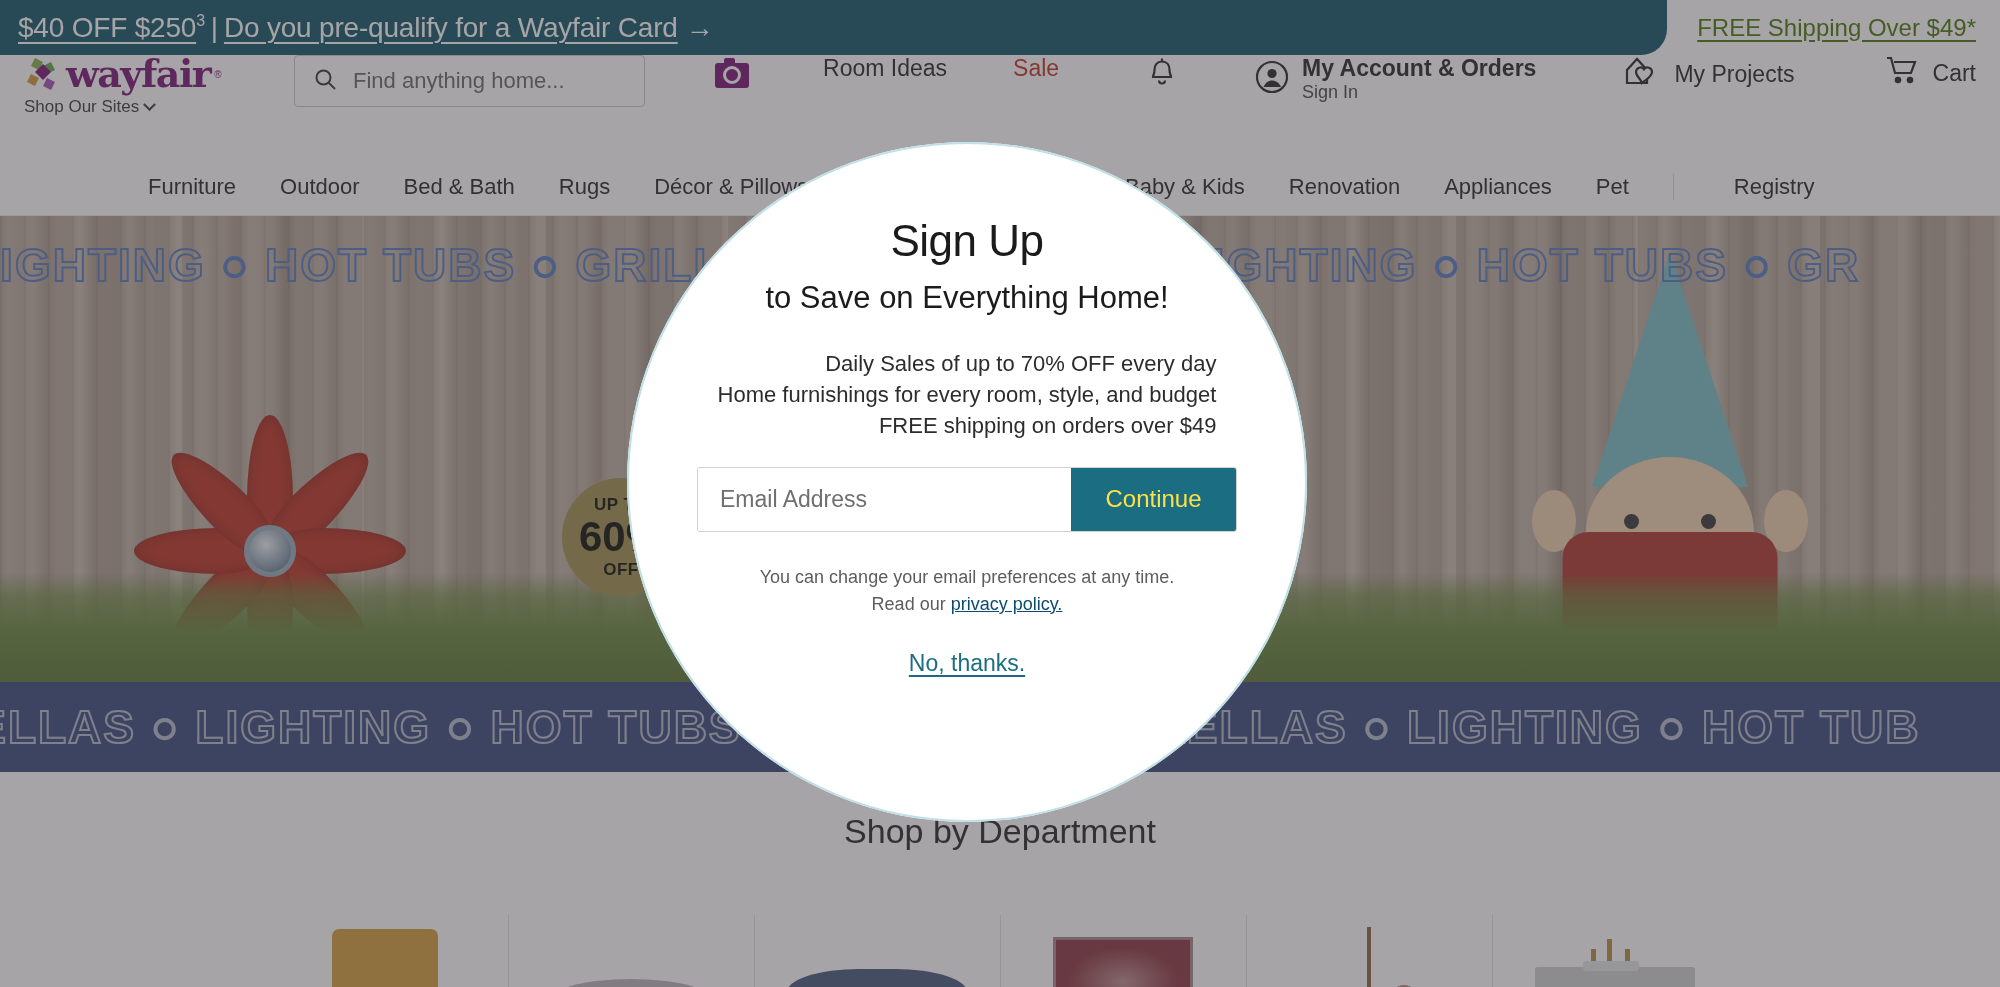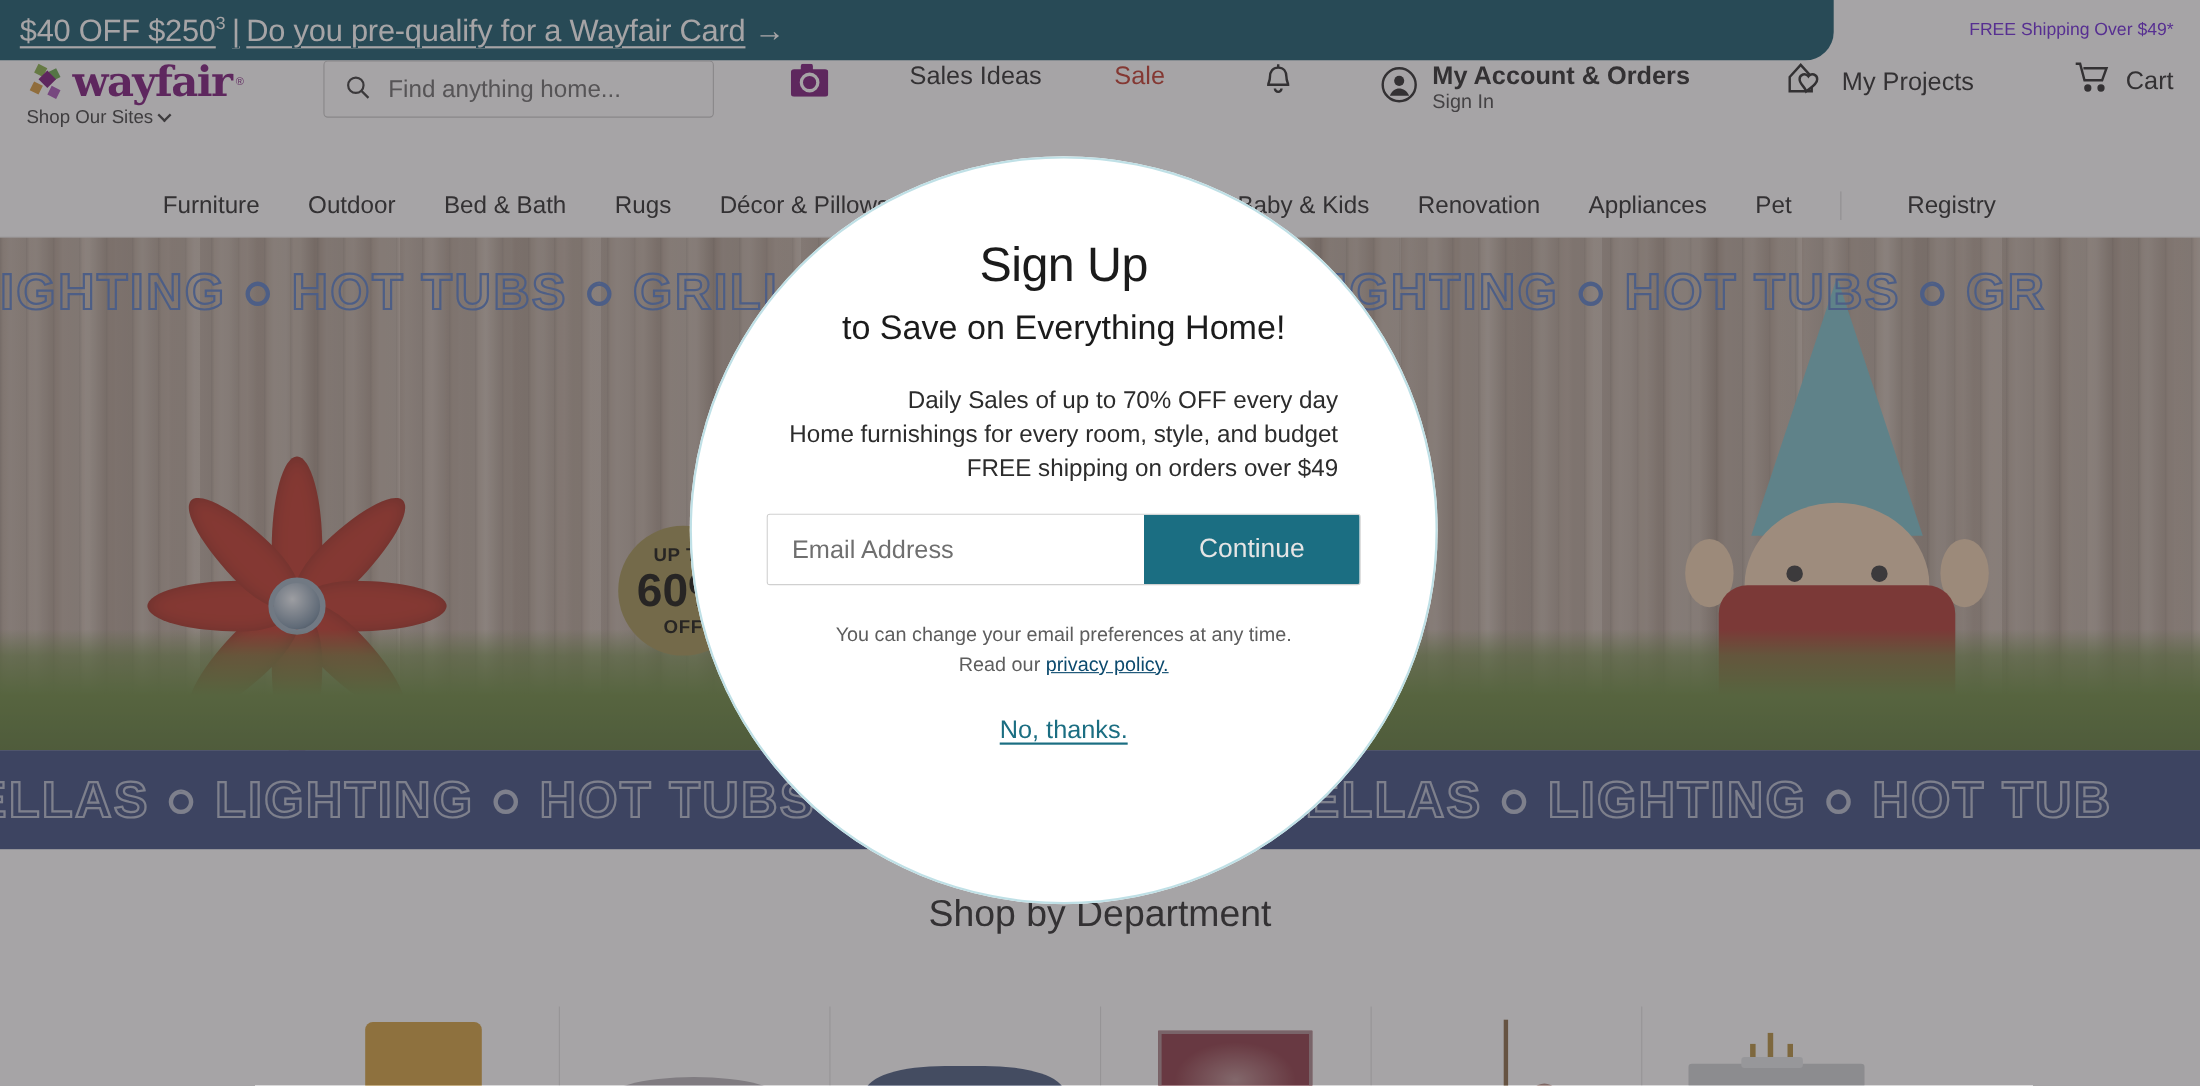--- a/index.html
+++ b/index.html
@@ -26,22 +26,22 @@
     margin-left:18px; color:#ffffff; font-size:28px; letter-spacing:-0.2px;
     white-space:nowrap; text-decoration:underline; text-underline-offset:5px;
     text-decoration-thickness:1.5px;
   }
   .promo-text sup { font-size:16px; vertical-align:super; text-decoration:none; display:inline-block; }
   .promo-sep { padding:0 6px; }
   .promo-arrow { margin-left:8px; text-decoration:none; display:inline-block; }
   .promo-right {
     position:absolute; right:24px; top:0; height:55px;
     display:flex; align-items:center;
-    color:#6d28d9; font-size:16px;
-    text-underline-offset:4px;
+    color:#4d7c0f; font-size:24px;
+    text-decoration:underline; text-underline-offset:4px;
   }
 
   
   .header { position:relative; height:103px; background:#ffffff; display:flex; align-items:flex-start; padding:0 24px;gap:44px; }
 
   .logo-block { width:200px; flex:0 0 200px; }
   .logo-row { display:flex; align-items:center; gap:4px; }
   .logo-mark { width:38px; height:38px; flex:0 0 38px; position:relative; }
   .logo-word { font-family:"DejaVu Serif", serif; font-weight:bold; font-size:38px; color:#7b187a; letter-spacing:-1.5px; line-height:1; }
   .logo-reg { font-size:10px; color:#7b187a; vertical-align:super; }
@@ -172,21 +172,21 @@
     display:flex; flex-direction:column; align-items:center;
     padding-top:74px;
   }
   .m-title { font-size:44px; color:#1b1b1b; letter-spacing:-0.5px; }
   .m-sub { font-size:31px; color:#1b1b1b; margin-top:14px; }
   .m-bullets { margin-top:32px; text-align:right; font-size:22px; color:#2c2c2c; line-height:1.42; }
   .m-form { margin-top:25px; display:flex; width:540px; height:65px; border:1px solid #d0d0d0; border-radius:3px; overflow:hidden; background:#fff; }
   .m-email { flex:1; border:0; outline:none; padding:0 22px; font-size:23px; color:#444;
     font-family:"Liberation Sans", sans-serif; background:#fff; }
   .m-email::placeholder { color:#6f6f6f; }
-  .m-continue { width:196px; border:0; background:#1b6e82; color:#e5e5e5; font-size:24px; cursor:pointer;
+  .m-continue { width:165px; border:0; background:#1b6e82; color:#fde047; font-size:24px; cursor:pointer;
     font-family:"Liberation Sans", sans-serif; }
   .m-fine { margin-top:32px; text-align:center; font-size:18px; color:#5d5d5d; line-height:1.5; }
   .m-fine a { color:#0c4a6e; }
   .m-no { margin-top:32px; font-size:23px; color:#1b6e82; text-decoration:underline; text-underline-offset:4px; cursor:pointer; }
 </style>
 </head>
 <body>
 
 <div id="page">
 
@@ -234,21 +234,21 @@
       </div>
 
       <div class="cam-btn">
         <svg width="34" height="30" viewBox="0 0 34 30">
           <rect x="0" y="5" width="34" height="25" rx="3" fill="#7b187a"></rect>
           <rect x="9" y="0" width="11" height="7" rx="2" fill="#7b187a"></rect>
           <circle cx="17" cy="17" r="7.5" fill="none" stroke="#ffffff" stroke-width="3"></circle>
         </svg>
       </div>
 
-      <div class="hdr-link">Sales Ideas</div>
+      <div class="hdr-link">Room Ideas</div>
       <div class="hdr-link sale">Sale</div>
 
       <div class="bell-btn">
         <svg width="30" height="32" viewBox="0 0 30 32" fill="none" stroke="#2b2b2b" stroke-width="2.2">
           <path d="M6 22c0-2 1.5-3 1.5-7C7.5 10 10 6.5 15 6.5S22.5 10 22.5 15c0 4 1.5 5 1.5 7H6z"></path>
           <path d="M15 3.5v3"></path>
             <path d="M12 25.5a3 3 0 006 0"></path>
         </svg>
       </div>
 

